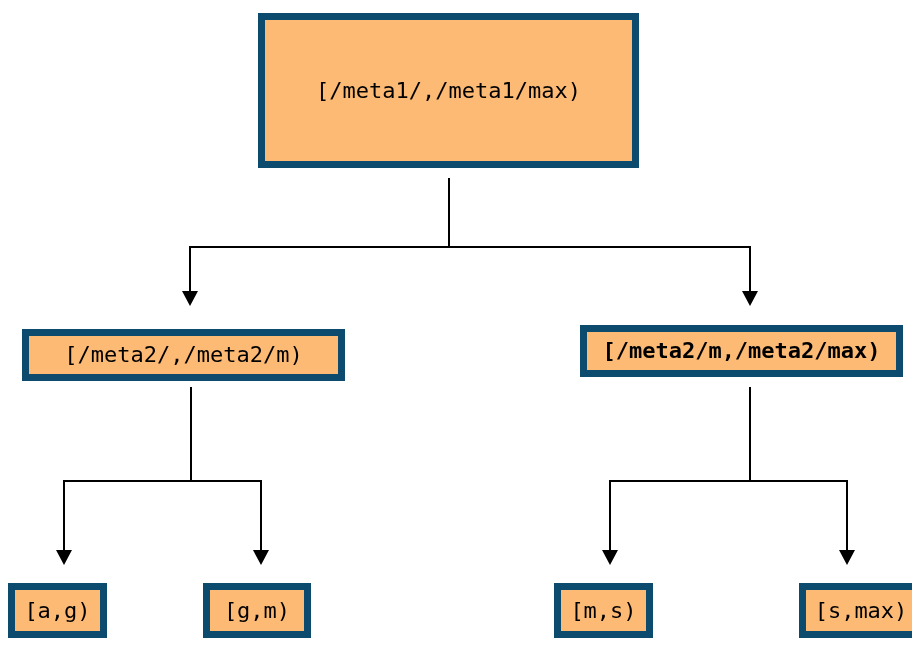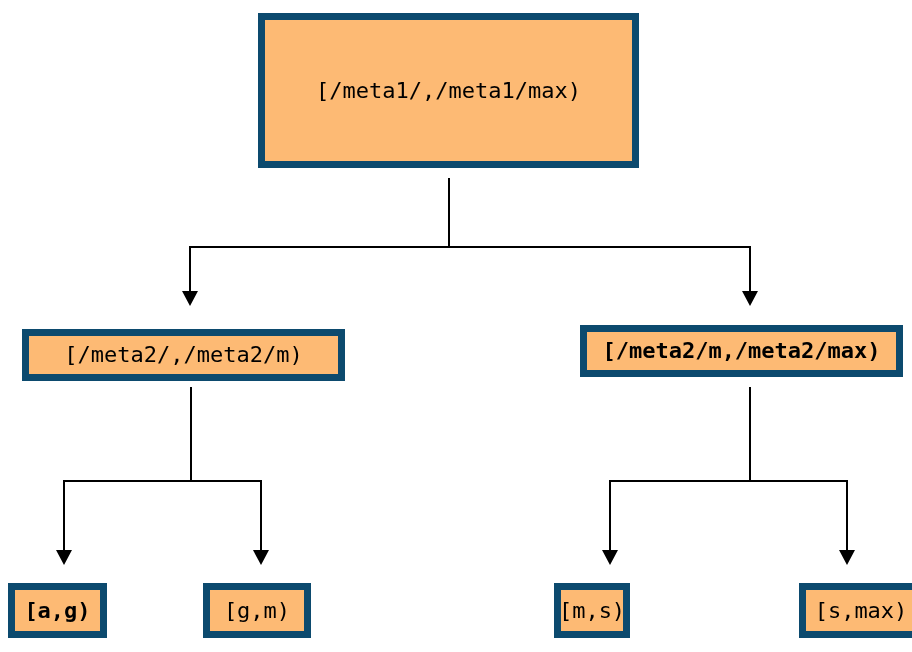--- a/index.html
+++ b/index.html
@@ -90,29 +90,29 @@
   </div>
 
   <div class="node" style="left:22px; top:329px; width:323px; height:52px;">
     <span>[/meta2/,/meta2/m)</span>
   </div>
 
   <div class="node" style="left:580px; top:325px; width:323px; height:52px;font-weight:bold;">
     <span>[/meta2/m,/meta2/max)</span>
   </div>
 
-  <div class="node" style="left:8px; top:583px; width:99px; height:55px;font-weight:bold;">
+  <div class="node" style="left:8px; top:583px; width:99px; height:55px;">
     <span>[a,g)</span>
   </div>
 
   <div class="node" style="left:203px; top:583px; width:108px; height:55px;">
     <span>[g,m)</span>
   </div>
 
-  <div class="node" style="left:554px; top:583px; width:76px; height:55px;">
+  <div class="node" style="left:554px; top:583px; width:99px; height:55px;">
     <span>[m,s)</span>
   </div>
 
   <div class="node" style="left:799px; top:583px; width:124px; height:55px;">
     <span>[s,max)</span>
   </div>
 
 </div>
 
 </body></html>

